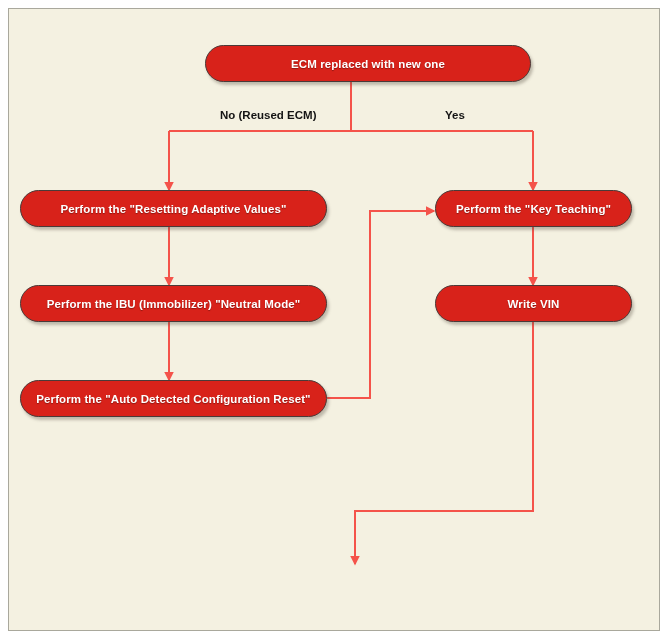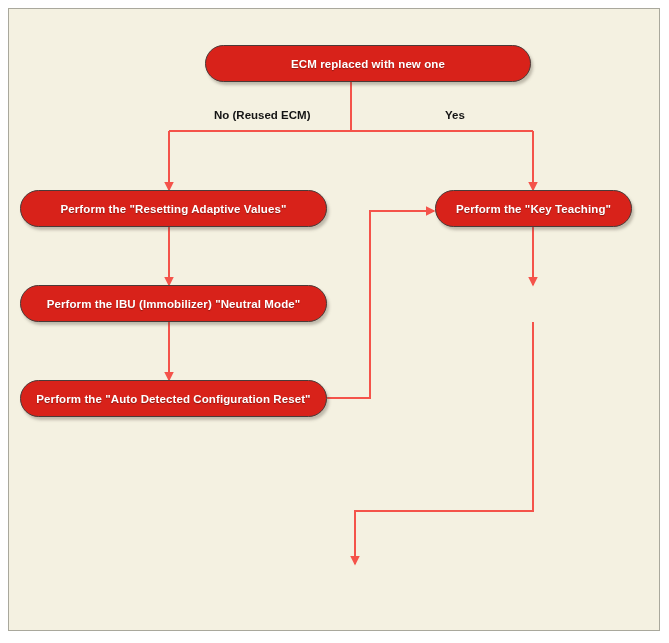--- a/index.html
+++ b/index.html
@@ -121,20 +121,23 @@
     </div>
 
     <div class="node" style="left:20px; top:380px; width:307px; height:37px;">
       <span>Perform the "Auto Detected Configuration Reset"</span>
     </div>
 
     <div class="node" style="left:435px; top:190px; width:197px; height:37px;">
       <span>Perform the "Key Teaching"</span>
     </div>
 
+    <div class="node" style="left:435px; top:285px; width:197px; height:37px;">
+      <span>Write VIN</span>
+    </div>
 
 
-    <div class="edge-label" style="left:214px; top:109px;">No (Reused ECM)</div>
+    <div class="edge-label" style="left:220px; top:109px;">No (Reused ECM)</div>
 
     <div class="edge-label" style="left:445px; top:109px;">Yes</div>
 
   </div>
 </div>
 
 </body></html>

